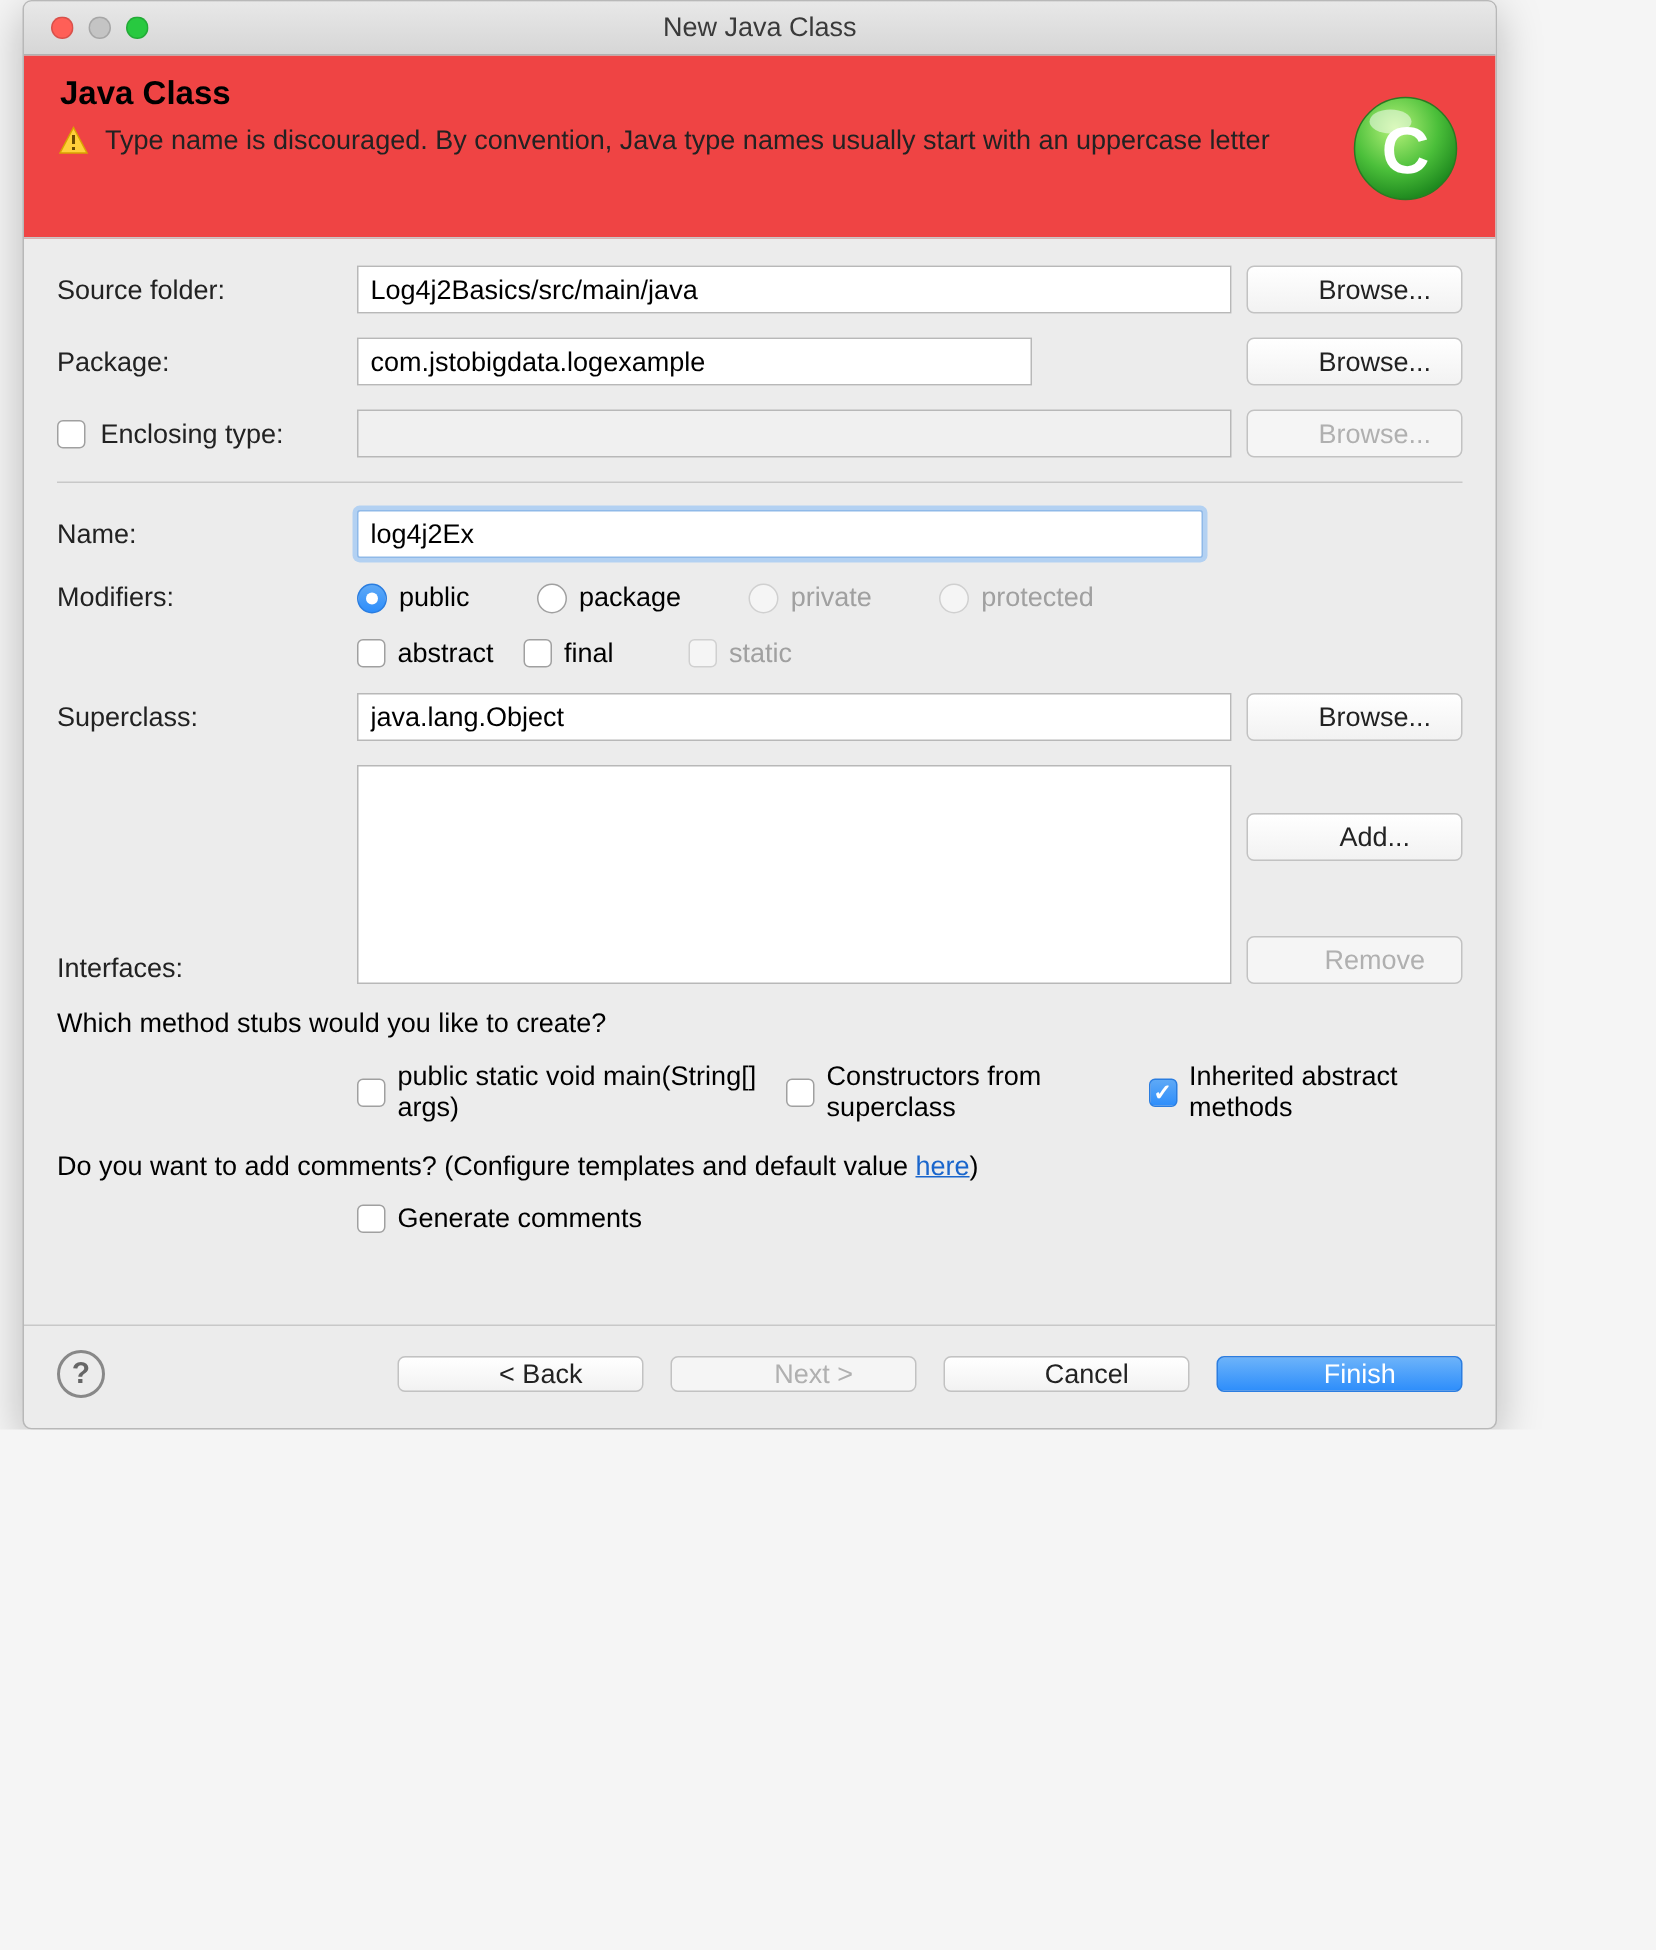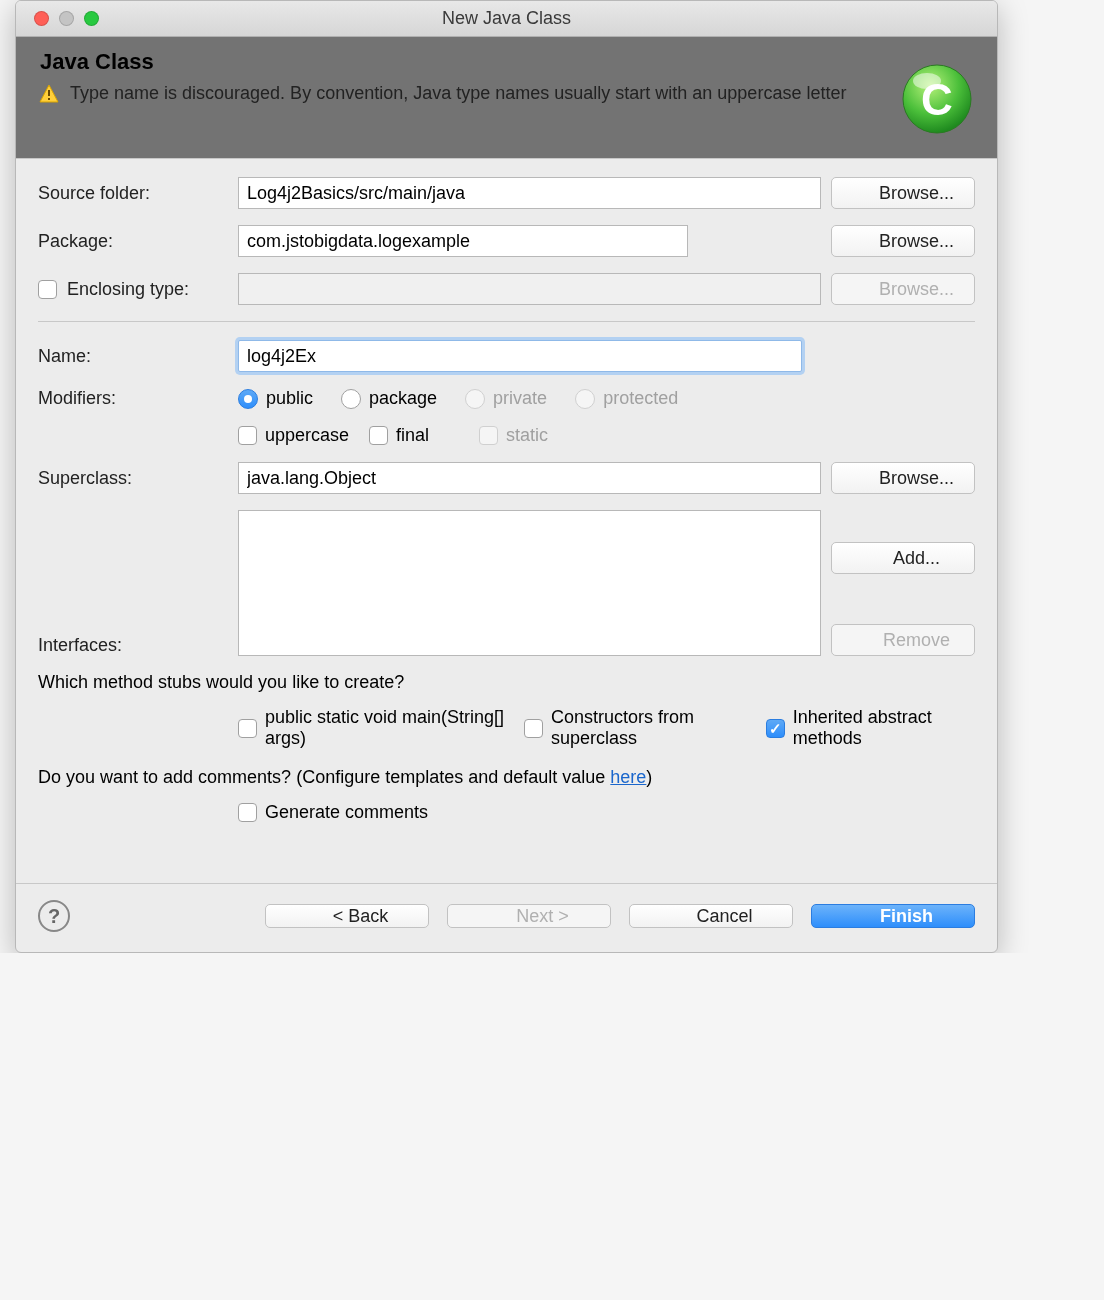--- a/index.html
+++ b/index.html
@@ -38,21 +38,21 @@
 .tl-min { background: #c4c4c4; }
 .tl-max { background: #28c940; }
 .titlebar-title {
   position: absolute;
   left: 0; right: 0;
   text-align: center;
   font-size: 18px;
   color: #3a3a3a;
 }
 .header {
-  background: #737373;
+  background: #ef4444;
   padding: 12px 20px 14px 24px;
   border-bottom: 1px solid #c8c8c8;
   display: flex;
   align-items: flex-start;
   gap: 10px;
 }
 .header-text { flex: 1; }
 .header-title {
   font-size: 22px;
   font-weight: bold;
@@ -117,30 +117,29 @@
 }
 .btn:disabled {
   color: #b0b0b0;
   background: #f5f5f5;
   cursor: default;
 }
 .btn-primary {
   background: linear-gradient(to bottom, #6cb3fa, #2e8efb);
   color: #fff;
   border: 1px solid #2b7de0;
-  font-weight: bold;
 }
 .divider {
   border: none;
   border-top: 1px solid #c8c8c8;
   margin: 6px 0 18px 0;
 }
 .radio-row {
   display: flex;
-  gap: 28px;
+  gap: 45px;
   flex: 1;
   align-items: center;
 }
 .radio-item, .check-item {
   display: flex;
   align-items: center;
   gap: 8px;
   font-size: 18px;
 }
 .radio-item.disabled, .check-item.disabled { color: #a0a0a0; }
@@ -321,21 +320,21 @@
           <span>protected</span>
         </div>
       </div>
     </div>
 
     <div class="row">
       <div class="label"></div>
       <div class="radio-row" style="gap:20px">
         <div class="check-item">
           <span class="checkbox"></span>
-          <span>uppercase</span>
+          <span>abstract</span>
         </div>
         <div class="check-item">
           <span class="checkbox"></span>
           <span>final</span>
         </div>
         <div class="check-item disabled" style="margin-left:30px">
           <span class="checkbox disabled"></span>
           <span>static</span>
         </div>
       </div>

